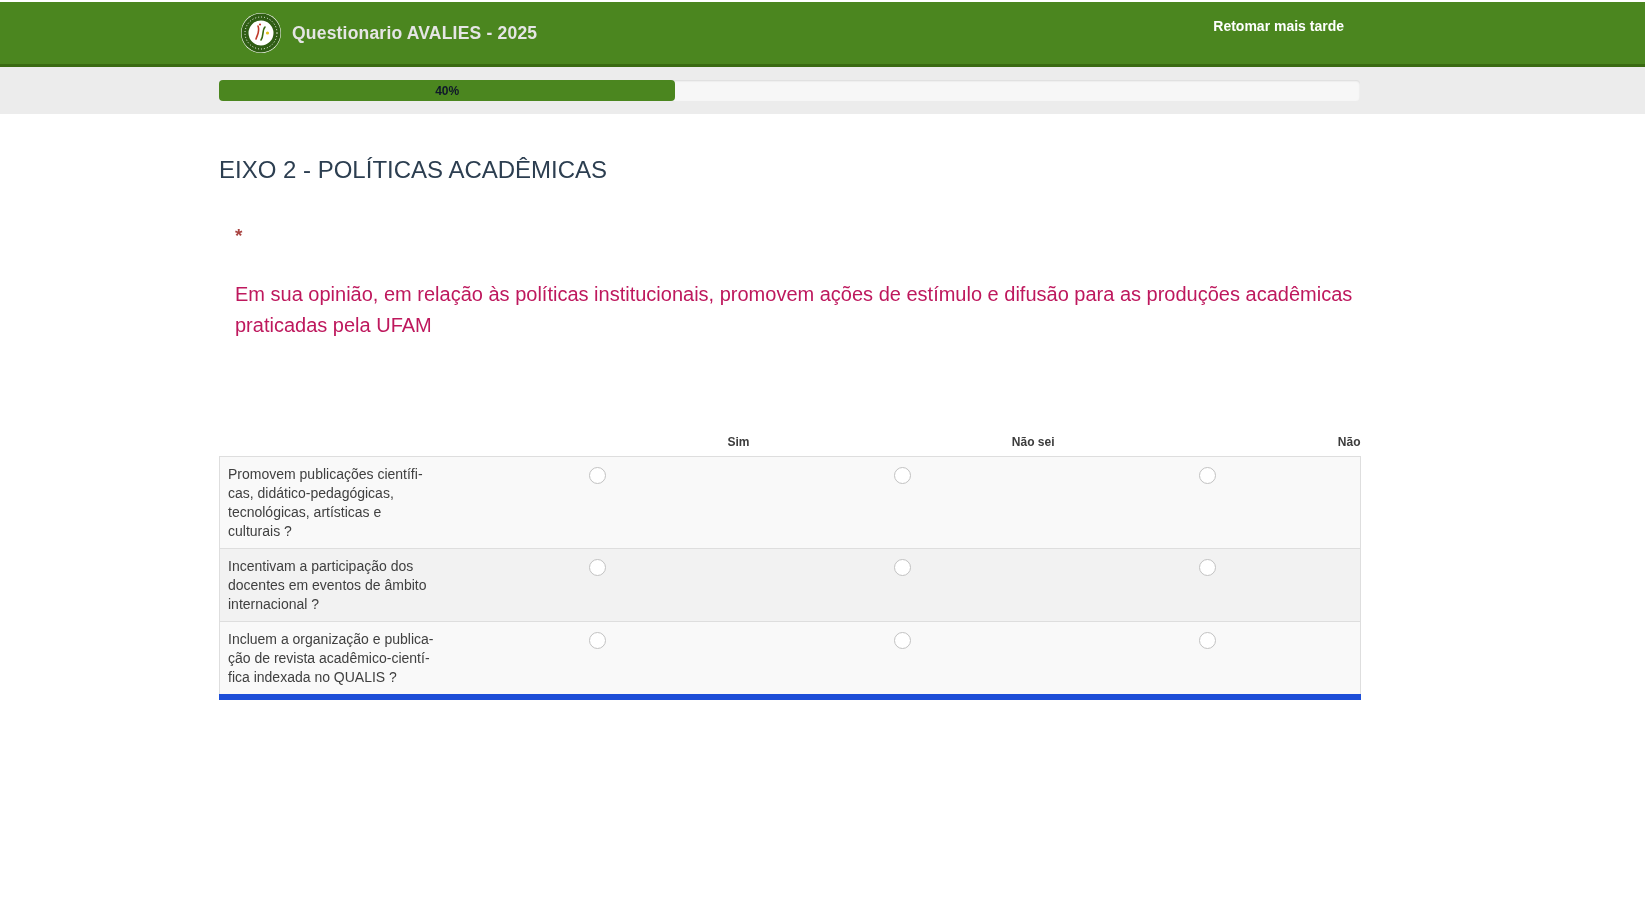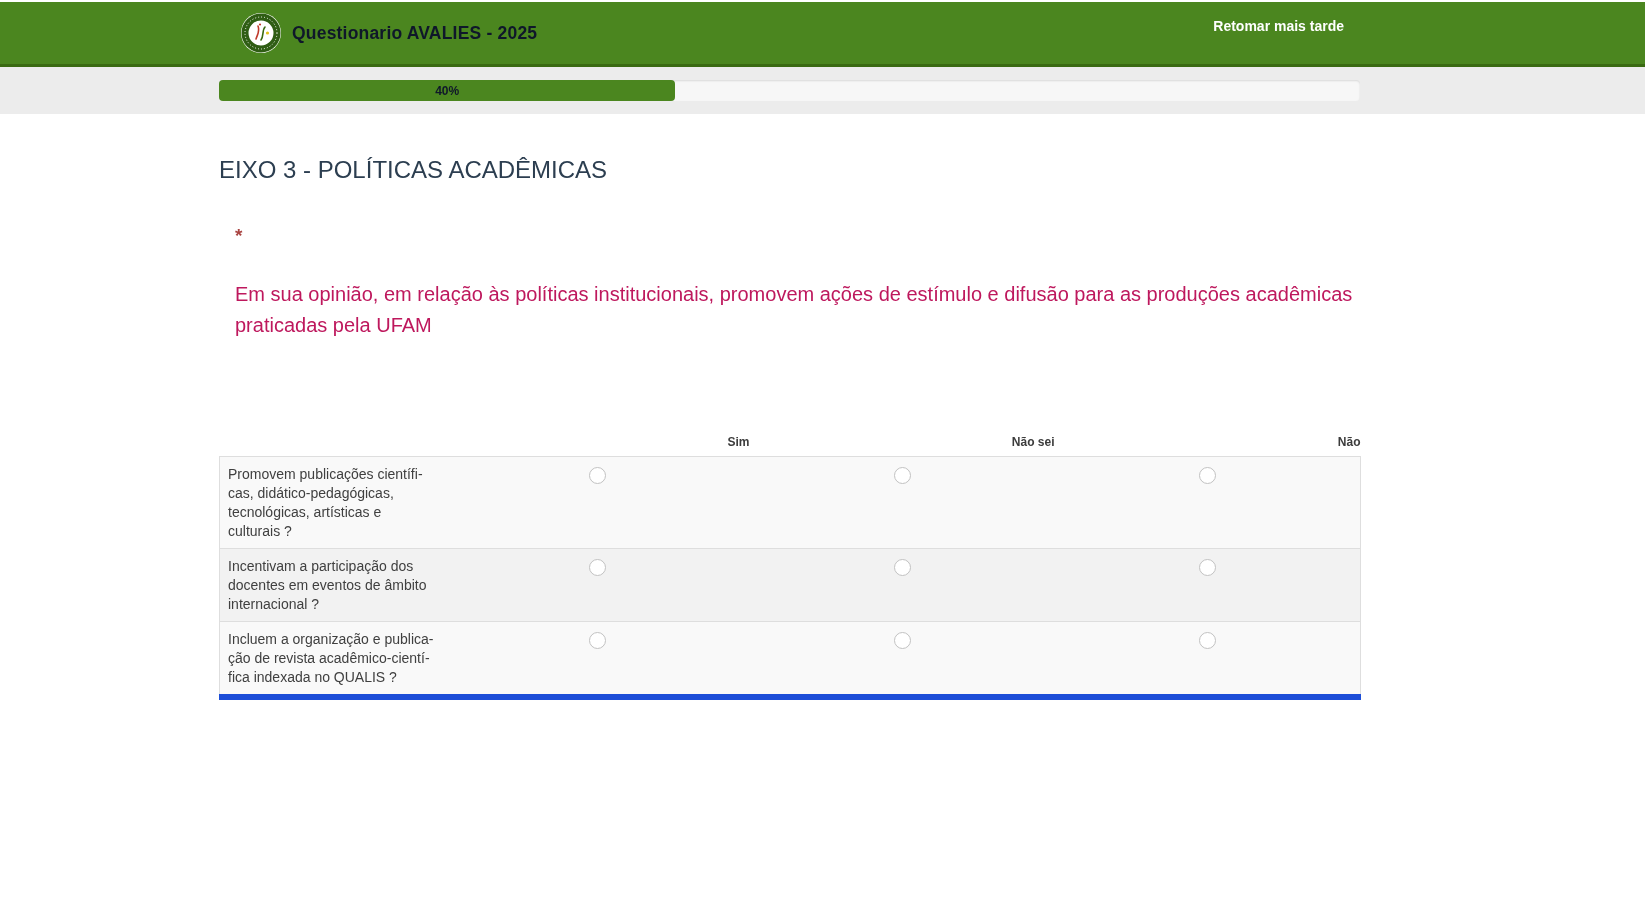--- a/index.html
+++ b/index.html
@@ -22,21 +22,21 @@
     justify-content: space-between;
   }
   .brand {
     display: flex;
     align-items: center;
     gap: 11px;
     padding-left: 22px;
   }
   .brand-logo { width: 40px; height: 40px; flex: 0 0 auto; }
   .brand-title {
-    color: #0f172a;
+    color: #e5e5e5;
     font-size: 17.5px;
     font-weight: 700;
     letter-spacing: 0.2px;
     white-space: nowrap;
   }
   .nav-links {
     display: flex;
     gap: 26px;
     padding-top: 16px;
     padding-right: 16px;
@@ -180,21 +180,21 @@
   <div class="progress-band">
     <div class="progress-track">
       <div class="progress-fill" style="width: 40%;">
         <span class="progress-label">40%</span>
       </div>
     </div>
   </div>
 </div>
 
 <main class="content">
-  <h1 class="group-title">EIXO 3 - POLÍTICAS ACADÊMICAS</h1>
+  <h1 class="group-title">EIXO 2 - POLÍTICAS ACADÊMICAS</h1>
 
   <span class="required-marker">*</span>
 
   <div class="question-text">Em sua opinião, em relação às políticas institucionais, promovem ações de estímulo e difusão para as produções acadêmicas praticadas pela UFAM</div>
 
   <div class="answer-area">
     <table class="answers">
       <colgroup>
         <col style="width:225px">
         <col style="width:305px">

